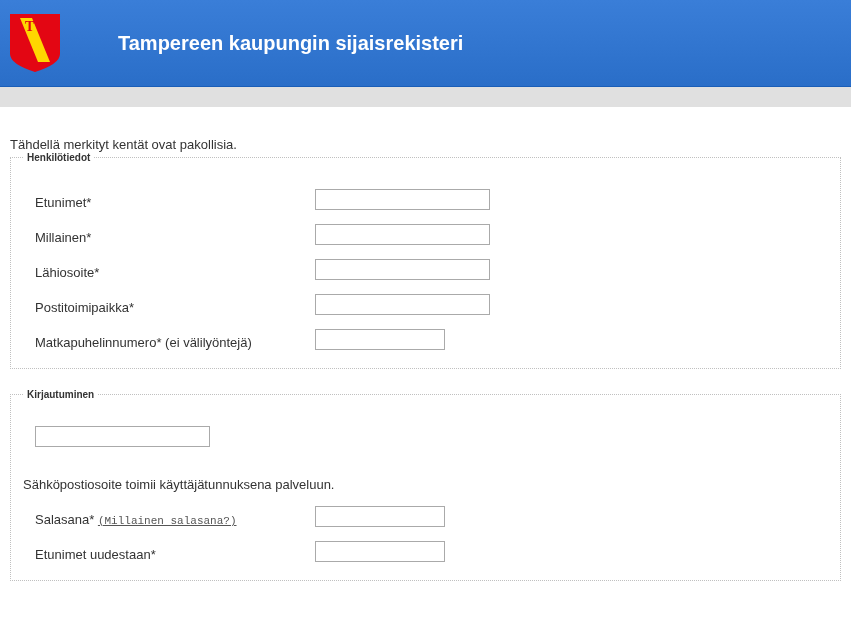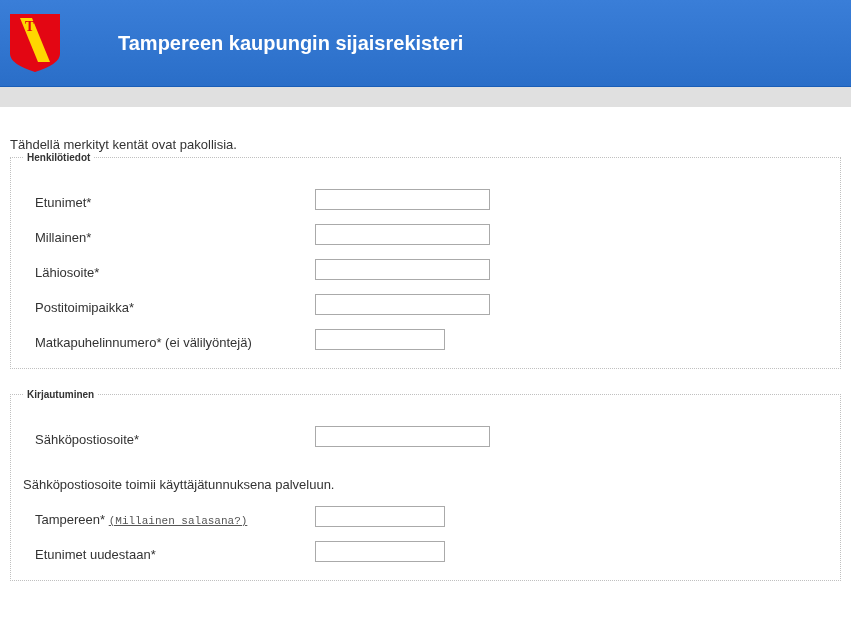--- a/index.html
+++ b/index.html
@@ -133,29 +133,28 @@
     <div class="form-row">
       <div class="form-label">Matkapuhelinnumero* (ei välilyöntejä)</div>
       <input type="text" class="form-input medium" value="" style="">
     </div>
   </fieldset>
 
   <fieldset>
     <legend>Kirjautuminen</legend>
 
     <div class="form-row">
-      <div class="form-label">Sähköpostiosoite*</div>
       <input type="text" class="form-input normal" value="" style="">
     </div>
 
     <div class="info-text">Sähköpostiosoite toimii käyttäjätunnuksena palveluun.</div>
 
     <div class="form-row">
       <div class="form-label">
-        <span>Tampereen* </span><a class="hint-link">(Millainen salasana?)</a>
+        <span>Salasana* </span><a class="hint-link">(Millainen salasana?)</a>
       </div>
       <input type="password" class="form-input medium" value="" style="">
     </div>
 
     <div class="form-row">
       <div class="form-label">Etunimet uudestaan*</div>
       <input type="password" class="form-input medium" value="" style="">
     </div>
   </fieldset>
 

